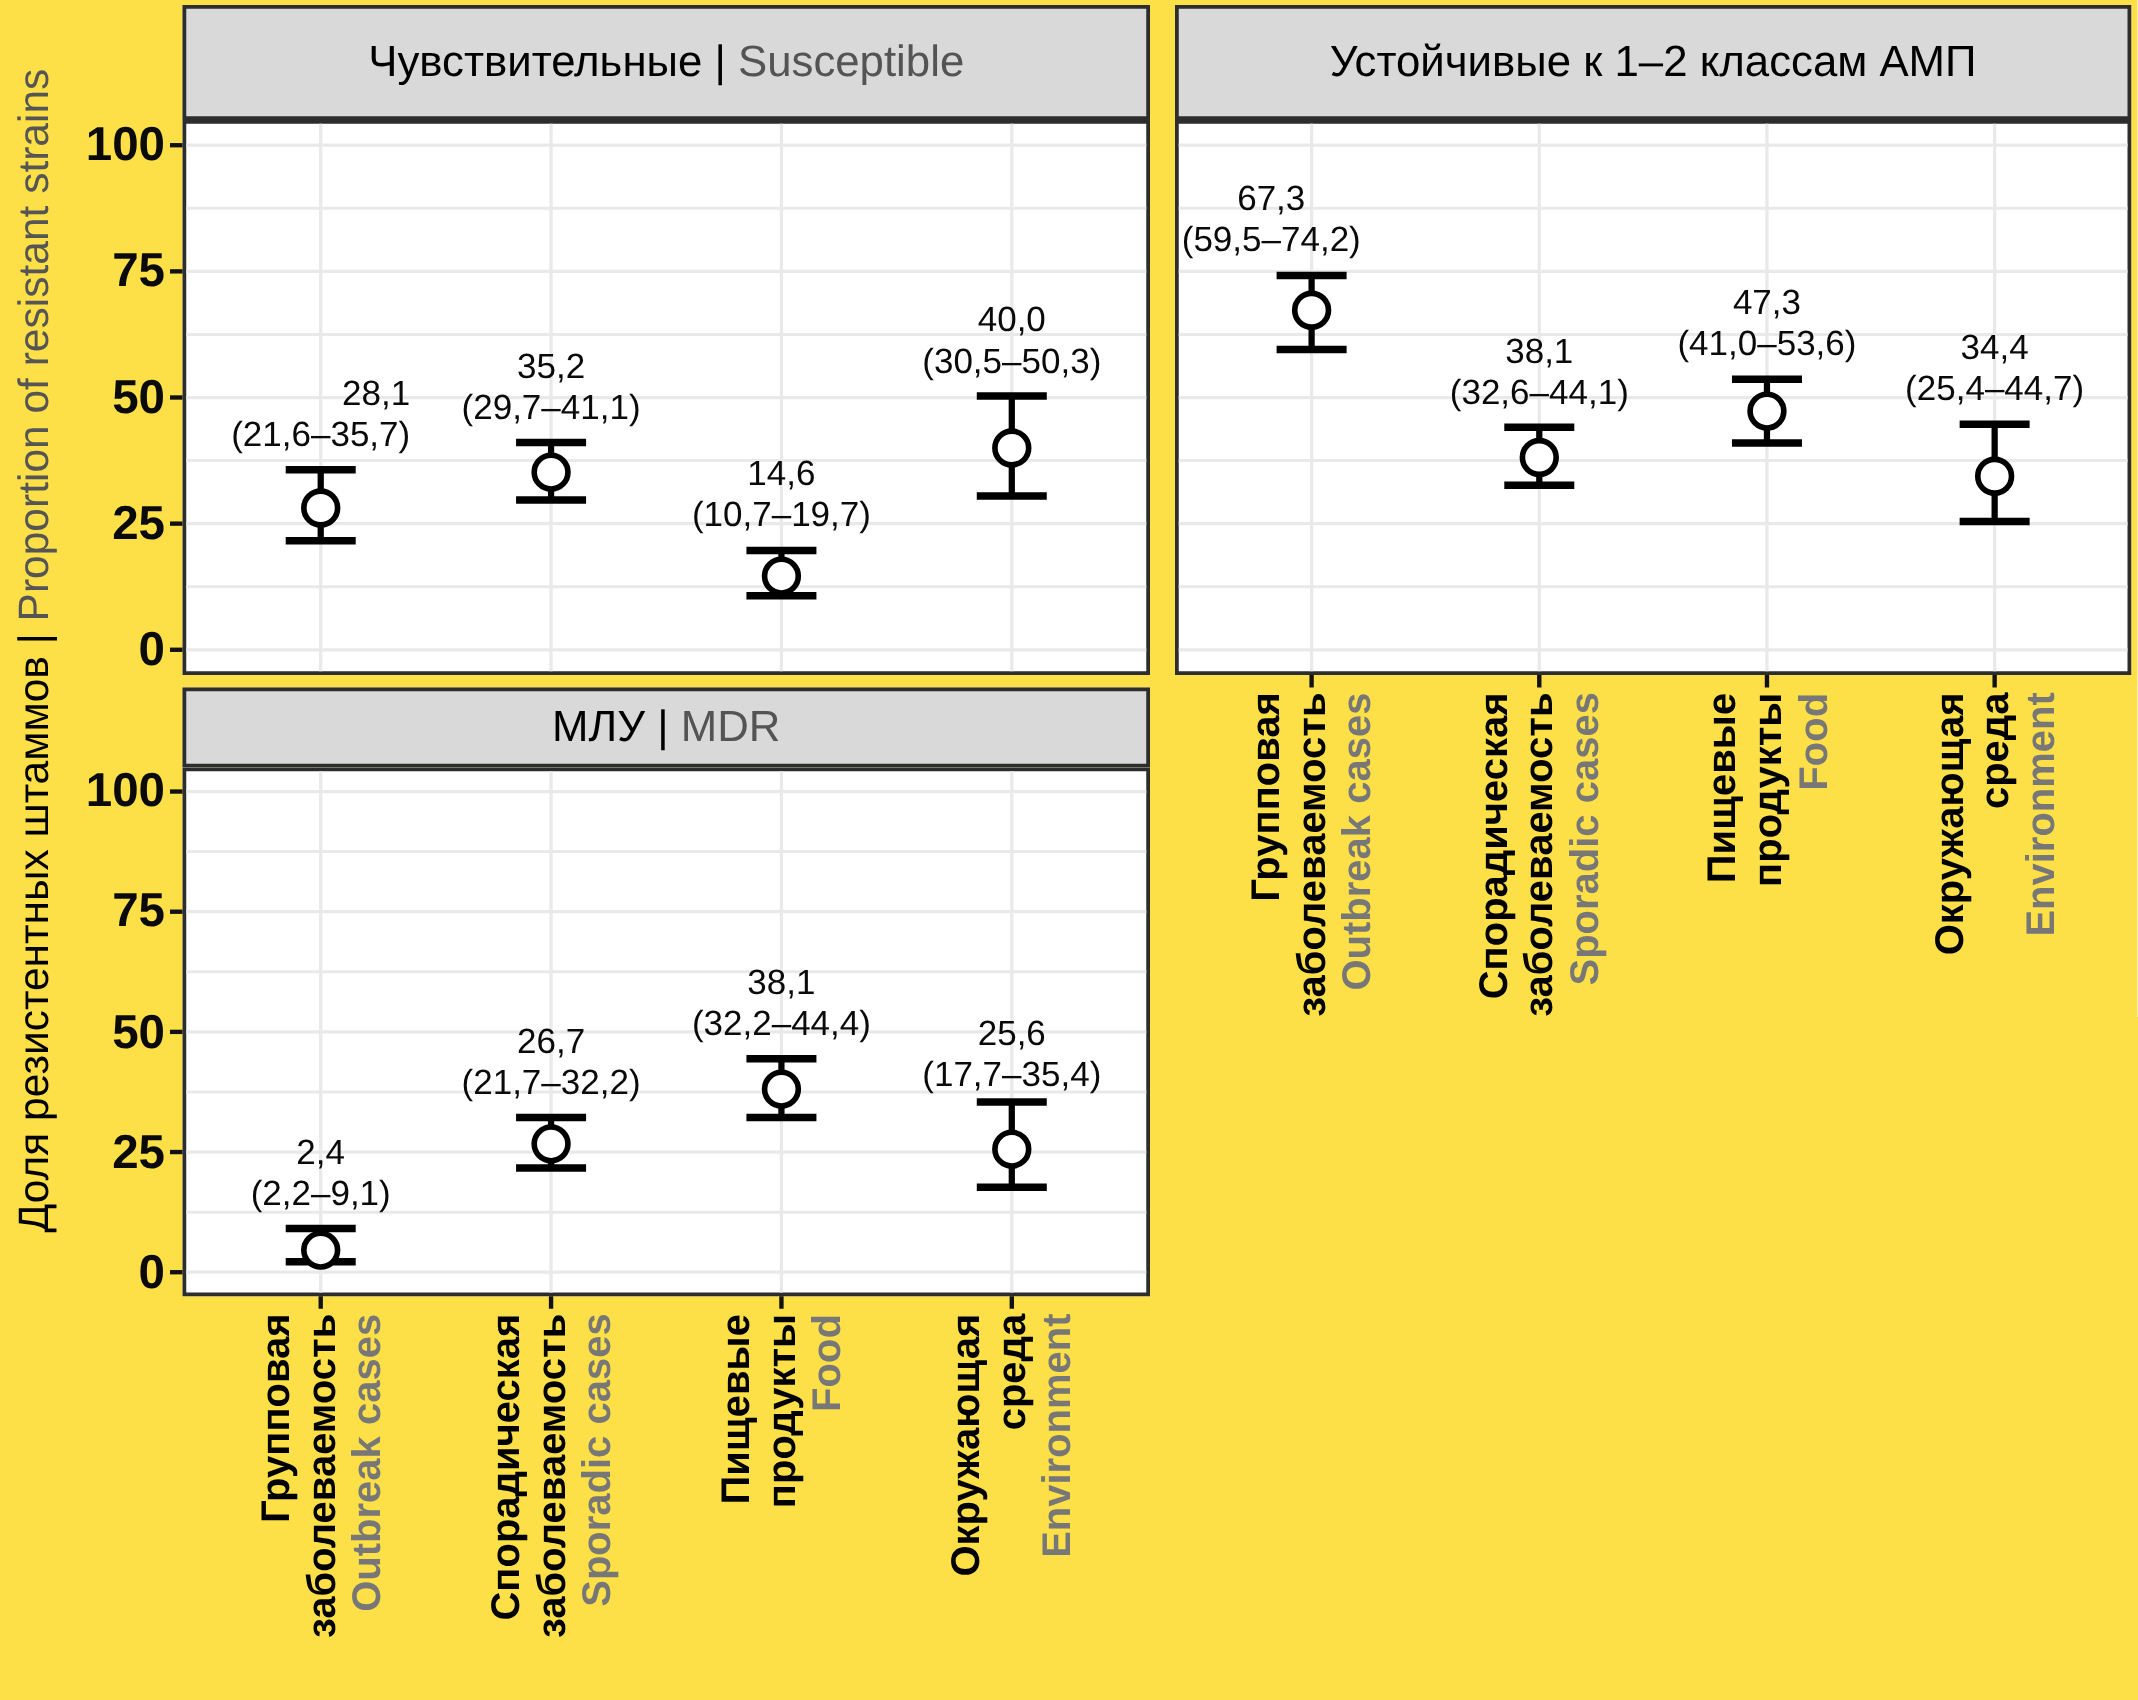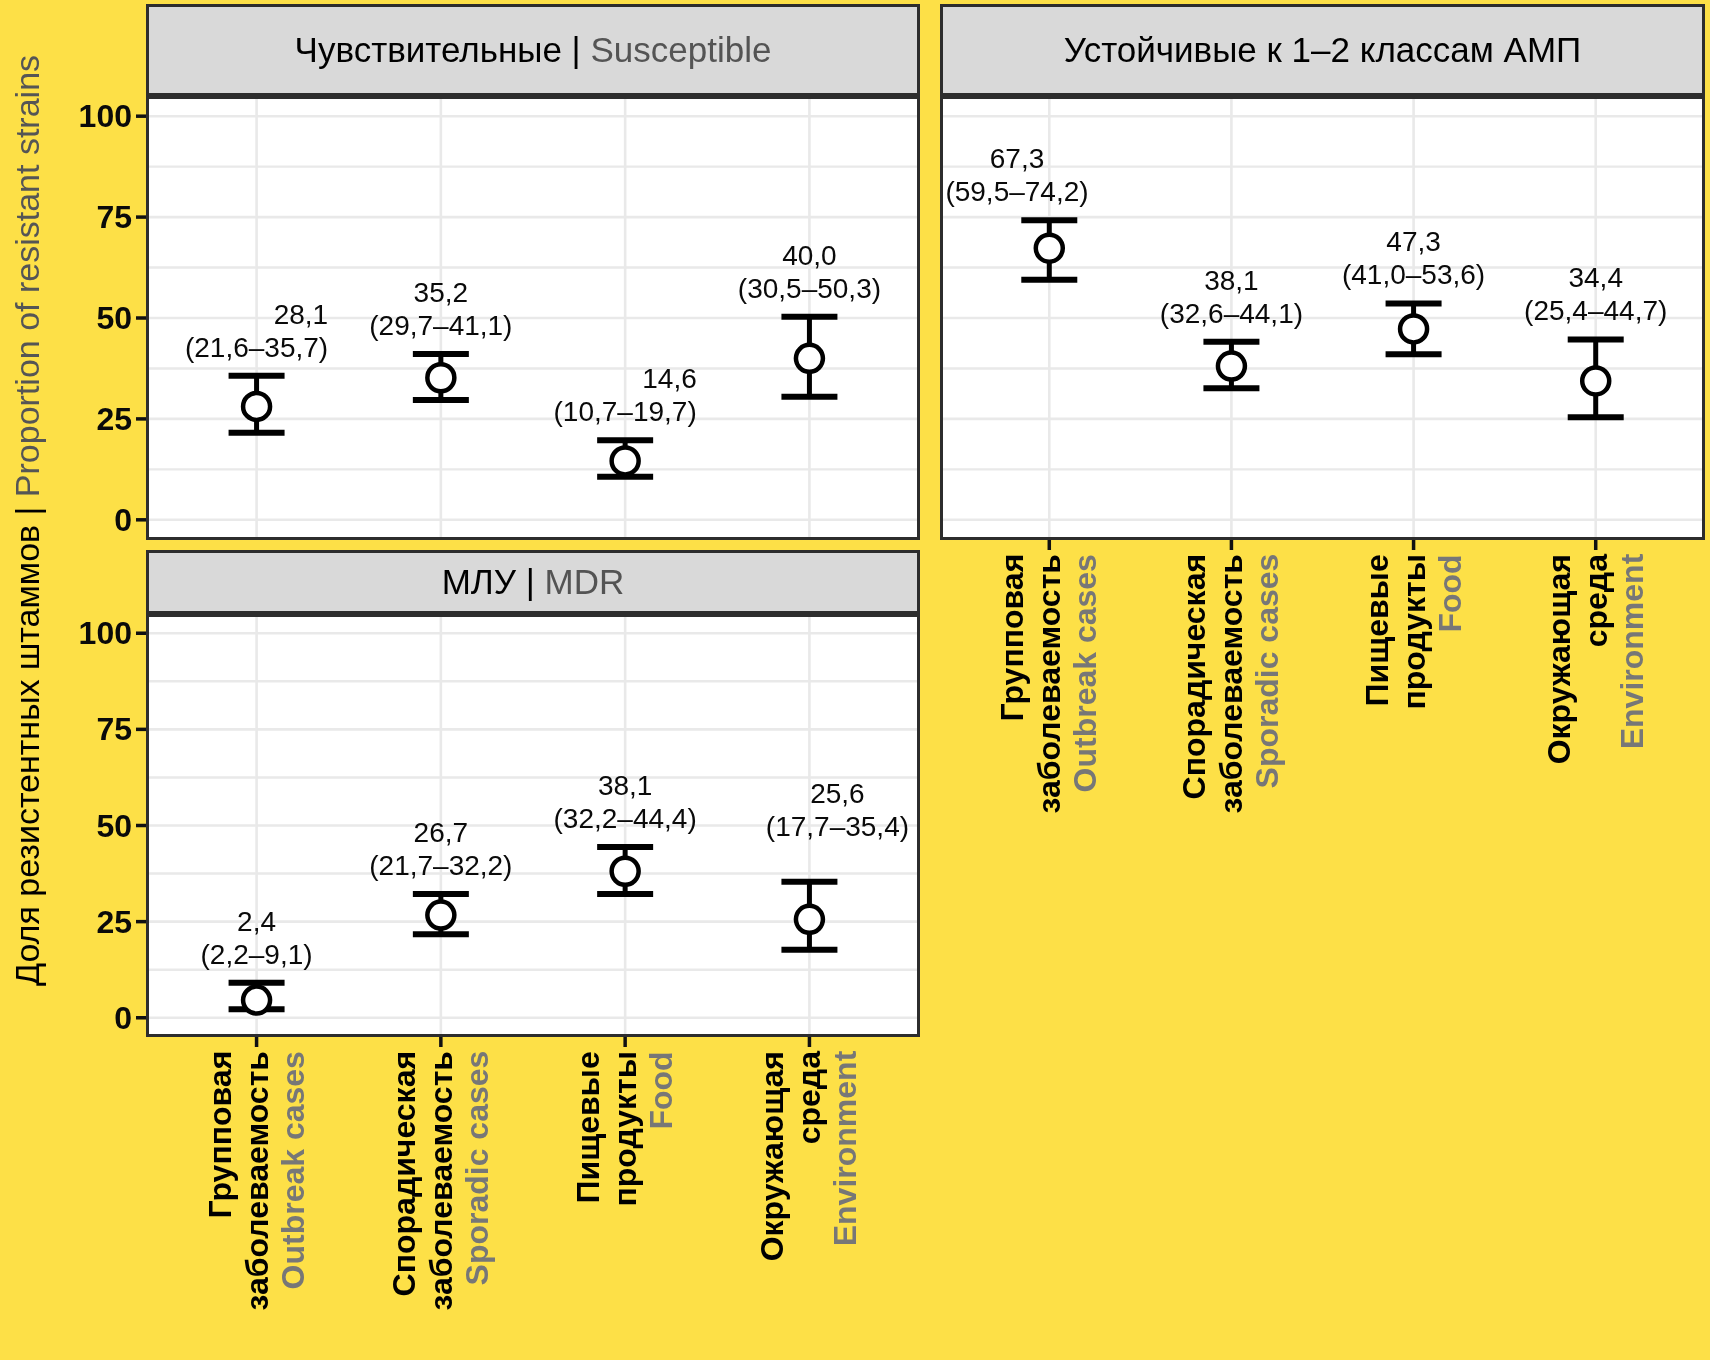--- a/index.html
+++ b/index.html
@@ -16,21 +16,21 @@
   .plot{
     position:absolute;background:#ffffff;border:3px solid #2d2d2d;box-sizing:border-box;
   }
   #marks{position:absolute;left:0;top:0;}
   .vlab{
     position:absolute;transform:translateX(-50%);text-align:center;
     font-size:28px;line-height:1.18;color:#0a0a0a;white-space:nowrap;
   }
   .yticklab{
     position:absolute;left:0;width:132px;text-align:right;
-    font-size:32px;font-weight:700;color:#0a0a0a;height:48px;line-height:48px;
+    font-size:38px;font-weight:700;color:#0a0a0a;height:48px;line-height:48px;
   }
   .xlab{
     position:absolute;writing-mode:vertical-rl;transform:translateX(-50%) rotate(180deg);
     text-align:end;font-size:32px;font-weight:700;line-height:1.14;color:#000;white-space:nowrap;
   }
   .xlab .en{color:#777777;font-weight:700;}
   #ytitle{
     position:absolute;left:8px;top:0;height:1040px;writing-mode:vertical-rl;
     transform:rotate(180deg);text-align:center;font-size:34px;color:#000;white-space:nowrap;
   }
@@ -168,21 +168,21 @@
       <div class="yticklab" style="top: 394.909px;">25</div>
       <div class="yticklab" style="top: 495.818px;">0</div>
       <div class="vlab" style="left: 256.571px; bottom: 996.28px; text-align: right;">
         <div>28,1</div>
         <div>(21,6–35,7)</div>
       </div>
       <div class="vlab" style="left: 440.857px; bottom: 1018.08px;">
         <div>35,2</div>
         <div>(29,7–41,1)</div>
       </div>
-      <div class="vlab" style="left: 625.143px; bottom: 931.698px; text-align: right;">
+      <div class="vlab" style="left: 625.143px; bottom: 931.698px;">
         <div>14,6</div>
         <div>(10,7–19,7)</div>
       </div>
       <div class="vlab" style="left: 809.429px; bottom: 1055.21px;">
         <div>40,0</div>
         <div>(30,5–50,3)</div>
       </div>
       <div class="xlab" style="left: 1049.29px; top: 554px;">
         <div>Групповая</div>
         <div>заболеваемость</div>
@@ -249,19 +249,19 @@
         <div>(2,2–9,1)</div>
       </div>
       <div class="vlab" style="left: 440.857px; bottom: 478.051px;">
         <div>26,7</div>
         <div>(21,7–32,2)</div>
       </div>
       <div class="vlab" style="left: 625.143px; bottom: 524.965px;">
         <div>38,1</div>
         <div>(32,2–44,4)</div>
       </div>
-      <div class="vlab" style="left: 809.429px; bottom: 517px; margin-left: 28px;">
+      <div class="vlab" style="left: 809.429px; bottom: 484px;">
         <div>25,6</div>
         <div>(17,7–35,4)</div>
       </div>
     </div>
   <div id="ytitle"><span>Доля резистентных штаммов</span><span> | </span><span class="en">Proportion of resistant strains</span></div>
 </div>
 
 </body></html>

